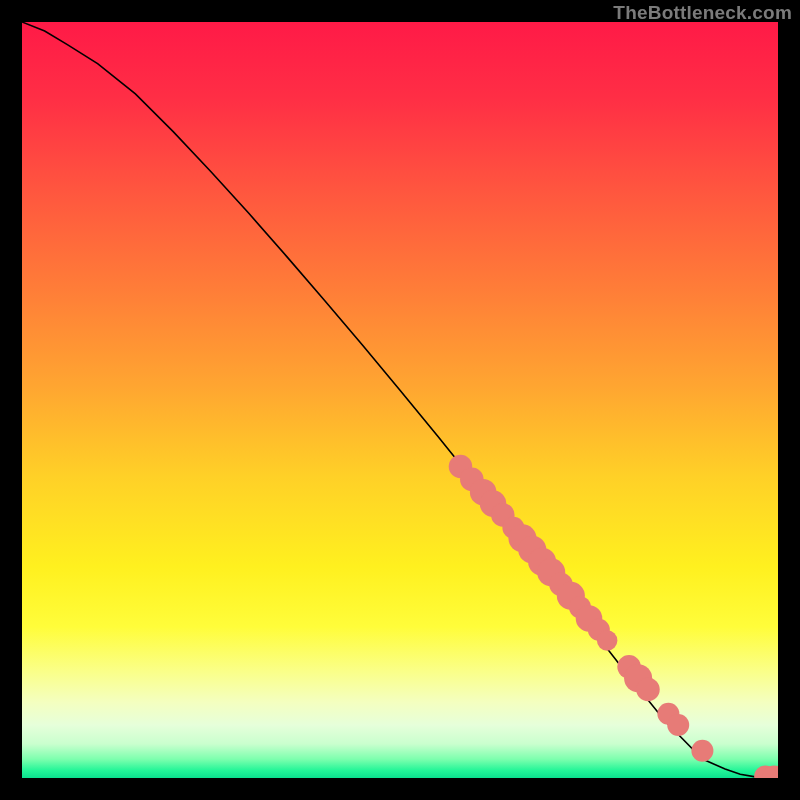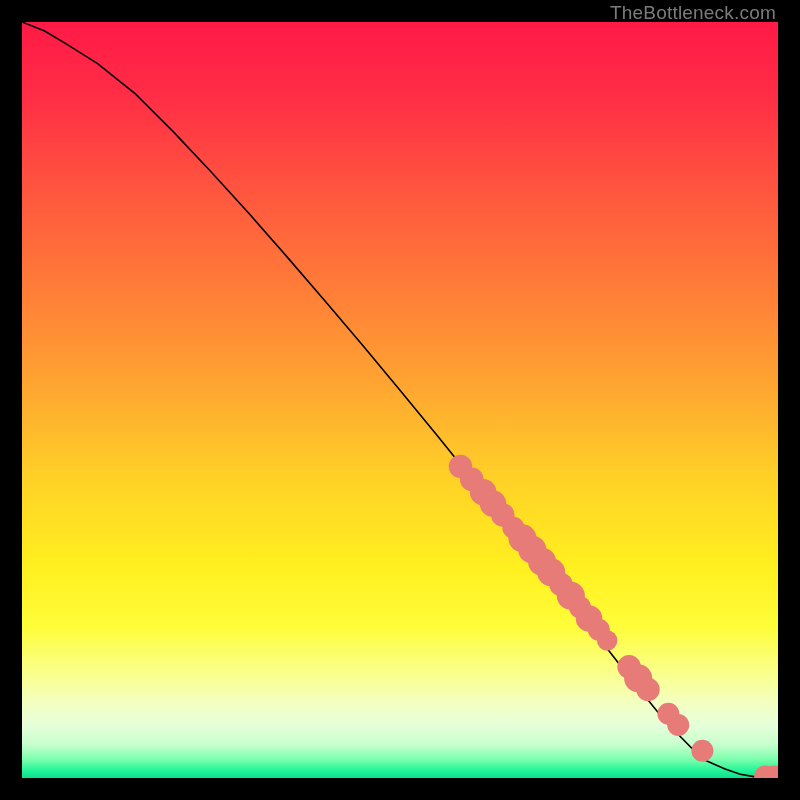--- a/index.html
+++ b/index.html
@@ -22,24 +22,24 @@
   .plot {
     position: absolute;
     left: 0;
     top: 0;
     width: 756px;
     height: 756px;
   }
   .attribution {
     position: absolute;
     top: 2px;
-    right: 24px;
+    right: 8px;
     color: #7b7b7b;
     font-size: 19px;
-    font-weight: 400;
+    font-weight: 700;
     letter-spacing: 0.2px;
   }
   svg { display: block; }
 </style>
 </head>
 <body>
 
 <div class="attribution">TheBottleneck.com</div>
 
 <div class="frame">

